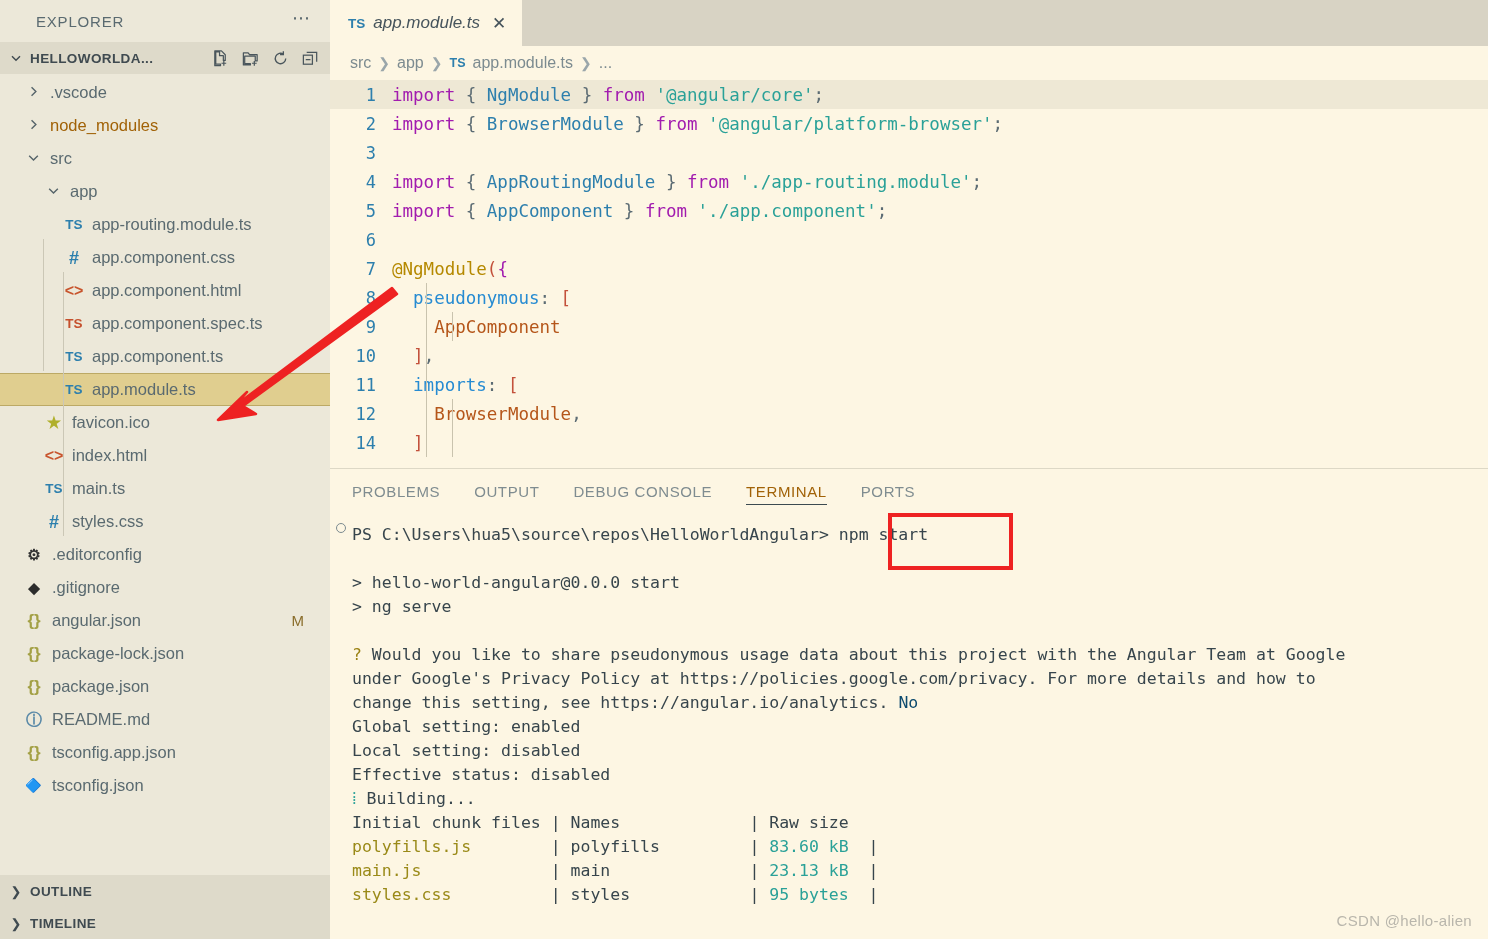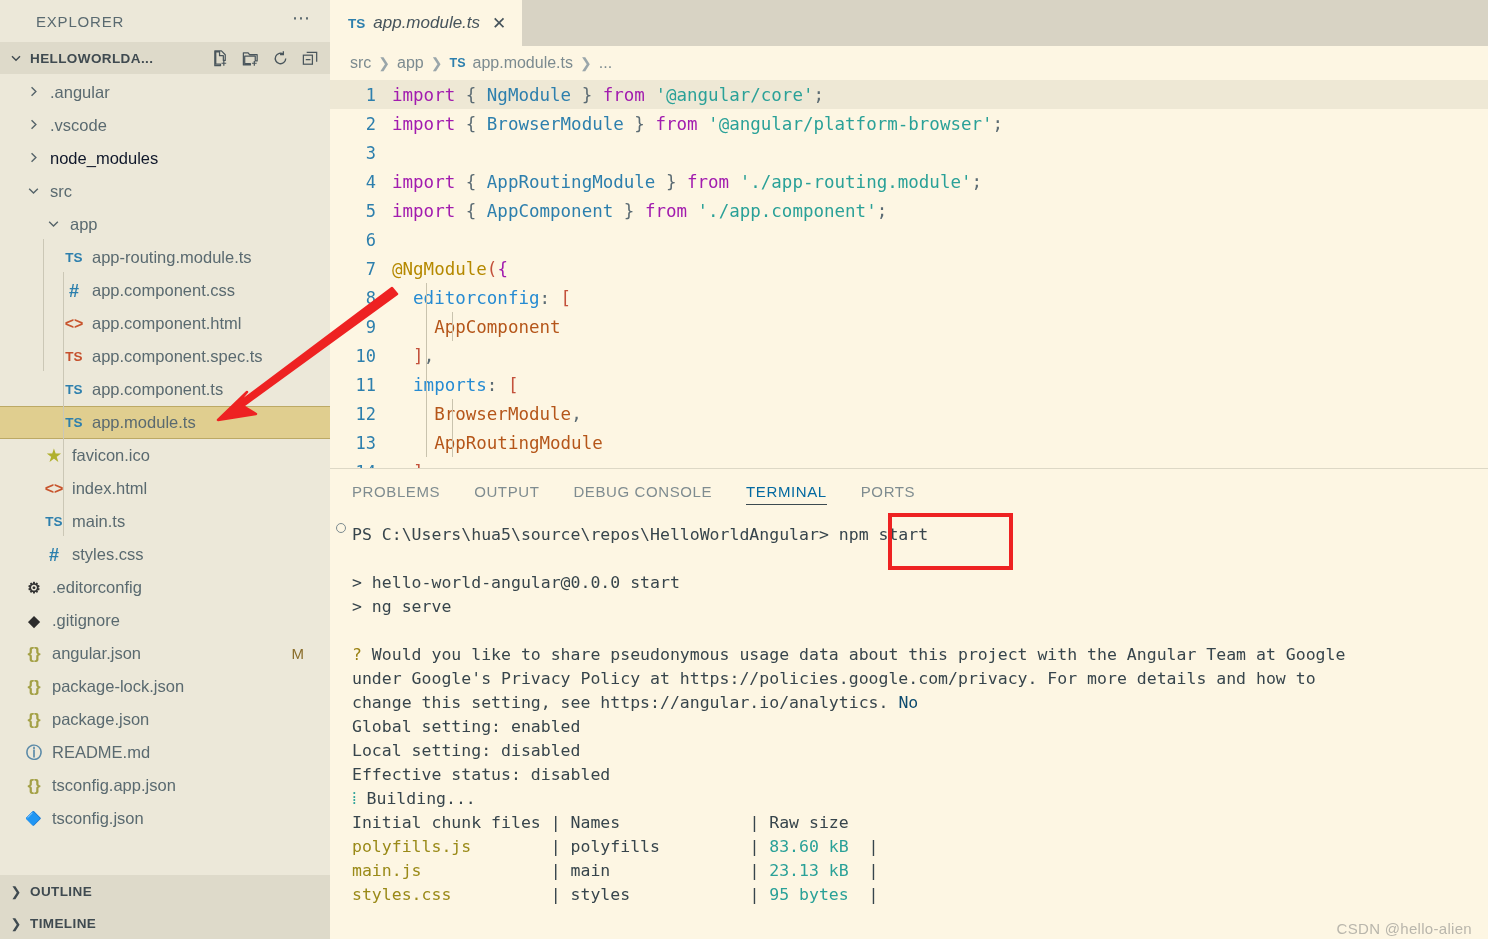--- a/index.html
+++ b/index.html
@@ -45,21 +45,21 @@
   .sec-actions svg { display: block; }
 
   .tree { flex: 1; overflow: hidden; padding-top: 2px; position: relative; }
   .trow {
     height: 33px; display: flex; align-items: center;
     gap: 7px; position: relative; cursor: pointer;
     font-size: 16.5px; color: #5a6a70;
     white-space: nowrap;
   }
   .trow .nm { overflow: hidden; text-overflow: ellipsis; }
-  .trow.dim .nm { color: #0f172a; }
+  .trow.dim .nm { color: #a16207; }
   .trow.selected {
     background: #e0ce8f;
     border-top: 1px solid #bca965;
     border-bottom: 1px solid #bca965;
     height: 33px;
   }
   .ind { display: inline-block; flex: none; }
   .twisty {
     width: 20px; flex: none; text-align: center;
     color: #56646a; font-size: 14px; line-height: 1;
@@ -138,21 +138,21 @@
   .bkt  { color: #c3513b; }
 
   
   .panel { flex: 1; background: #fdf6e3; display: flex; flex-direction: column;
            border-top: 1px solid #ddd8c6; }
   .panel-tabs { height: 44px; display: flex; align-items: center; gap: 34px;
                 padding-left: 22px; flex: none; }
   .ptab { font-size: 15px; color: #7f8c90; letter-spacing: 0.6px;
           height: 44px; display: flex; align-items: center; cursor: pointer;
           position: relative; }
-  .ptab.active { color: #0369a1; }
+  .ptab.active { color: #a16207; }
   .ptab.active::after {
     content: ""; position: absolute; left: 0; right: 0; bottom: 8px;
     height: 1.5px; background: #3c4a50;
   }
   .terminal {
     flex: 1; padding: 10px 4px 0 22px;
     font-family: "DejaVu Sans Mono", monospace;
     font-size: 16.5px; line-height: 24px; color: #46545c;
     white-space: pre-wrap; position: relative;
   }
@@ -168,21 +168,21 @@
     border: 1.4px solid #7c8b90; border-radius: 50%;
   }
 
   
   .anno-box {
     position: absolute; border: 4px solid #ee2222;
     pointer-events: none;
   }
   .arrow-svg { position: absolute; left: 0; top: 0; pointer-events: none; }
   .watermark {
-    position: absolute; right: 16px; bottom: 2px;
+    position: absolute; right: 16px; bottom: 10px;
     color: #b9b6ac; font-size: 15px; letter-spacing: 0.3px; margin-left: 28px;
   }
 </style>
 </head>
 <body>
 
 <div id="root">
 
   <div class="sidebar">
 
@@ -226,27 +226,20 @@
         </span>
       </span>
     </div>
 
     <div class="tree" id="tree">
         <div class="trow">
           <span class="ind" style="width: 16px;"></span>
           <span class="twisty"><svg width="13" height="13" viewBox="0 0 12 12">
               <path d="M4.2 2 L8.2 6 L4.2 10" fill="none" stroke="#56646a" stroke-width="1.3"></path>
             </svg></span>
-          <span class="nm">.angular</span>
-        </div>
-        <div class="trow">
-          <span class="ind" style="width: 16px;"></span>
-          <span class="twisty"><svg width="13" height="13" viewBox="0 0 12 12">
-              <path d="M4.2 2 L8.2 6 L4.2 10" fill="none" stroke="#56646a" stroke-width="1.3"></path>
-            </svg></span>
           <span class="nm">.vscode</span>
         </div>
         <div class="trow dim">
           <span class="ind" style="width: 16px;"></span>
           <span class="twisty"><svg width="13" height="13" viewBox="0 0 12 12">
               <path d="M4.2 2 L8.2 6 L4.2 10" fill="none" stroke="#56646a" stroke-width="1.3"></path>
             </svg></span>
           <span class="nm">node_modules</span>
         </div>
         <div class="trow">
@@ -390,26 +383,25 @@
     </div>
 
     <div class="editor" id="editor">
         <div class="cline cur"><span class="ln">1</span><span class="code"><span class="kw">import</span><span class="pun"> { </span><span class="cls2">NgModule</span><span class="pun"> } </span><span class="kw">from</span><span class="pun"> </span><span class="str">'@angular/core'</span><span class="pun">;</span></span></div>
         <div class="cline"><span class="ln">2</span><span class="code"><span class="kw">import</span><span class="pun"> { </span><span class="cls2">BrowserModule</span><span class="pun"> } </span><span class="kw">from</span><span class="pun"> </span><span class="str">'@angular/platform-browser'</span><span class="pun">;</span></span></div>
         <div class="cline"><span class="ln">3</span><span class="code"></span></div>
         <div class="cline"><span class="ln">4</span><span class="code"><span class="kw">import</span><span class="pun"> { </span><span class="cls2">AppRoutingModule</span><span class="pun"> } </span><span class="kw">from</span><span class="pun"> </span><span class="str">'./app-routing.module'</span><span class="pun">;</span></span></div>
         <div class="cline"><span class="ln">5</span><span class="code"><span class="kw">import</span><span class="pun"> { </span><span class="cls2">AppComponent</span><span class="pun"> } </span><span class="kw">from</span><span class="pun"> </span><span class="str">'./app.component'</span><span class="pun">;</span></span></div>
         <div class="cline"><span class="ln">6</span><span class="code"></span></div>
         <div class="cline"><span class="ln">7</span><span class="code"><span class="dec">@NgModule</span><span class="bkt">(</span><span class="kw">{</span></span></div>
-        <div class="cline"><span class="ln">8</span><span class="code"><span class="pun">  </span><span class="prop">editorconfig</span><span class="pun">: </span><span class="bkt">[</span></span></div>
+        <div class="cline"><span class="ln">8</span><span class="code"><span class="pun">  </span><span class="prop">pseudonymous</span><span class="pun">: </span><span class="bkt">[</span></span></div>
         <div class="cline"><span class="ln">9</span><span class="code"><span class="pun">    </span><span class="typ">AppComponent</span></span></div>
         <div class="cline"><span class="ln">10</span><span class="code"><span class="pun">  </span><span class="bkt">]</span><span class="pun">,</span></span></div>
         <div class="cline"><span class="ln">11</span><span class="code"><span class="pun">  </span><span class="prop">imports</span><span class="pun">: </span><span class="bkt">[</span></span></div>
         <div class="cline"><span class="ln">12</span><span class="code"><span class="pun">    </span><span class="typ">BrowserModule</span><span class="pun">,</span></span></div>
-        <div class="cline"><span class="ln">13</span><span class="code"><span class="pun">    </span><span class="typ">AppRoutingModule</span></span></div>
         <div class="cline"><span class="ln">14</span><span class="code"><span class="pun">  </span><span class="bkt">]</span></span></div>
         <div style="position: absolute; left: 96px; top: 203px; width: 1px; height: 174px; background: rgb(201, 195, 174);"></div>
         <div style="position: absolute; left: 122px; top: 232px; width: 1px; height: 29px; background: rgb(201, 195, 174);"></div>
         <div style="position: absolute; left: 122px; top: 319px; width: 1px; height: 58px; background: rgb(201, 195, 174);"></div>
       </div>
 
     <div class="panel">
       <div class="panel-tabs" id="panel-tabs">
           <div class="ptab">PROBLEMS</div>
           <div class="ptab">OUTPUT</div>

